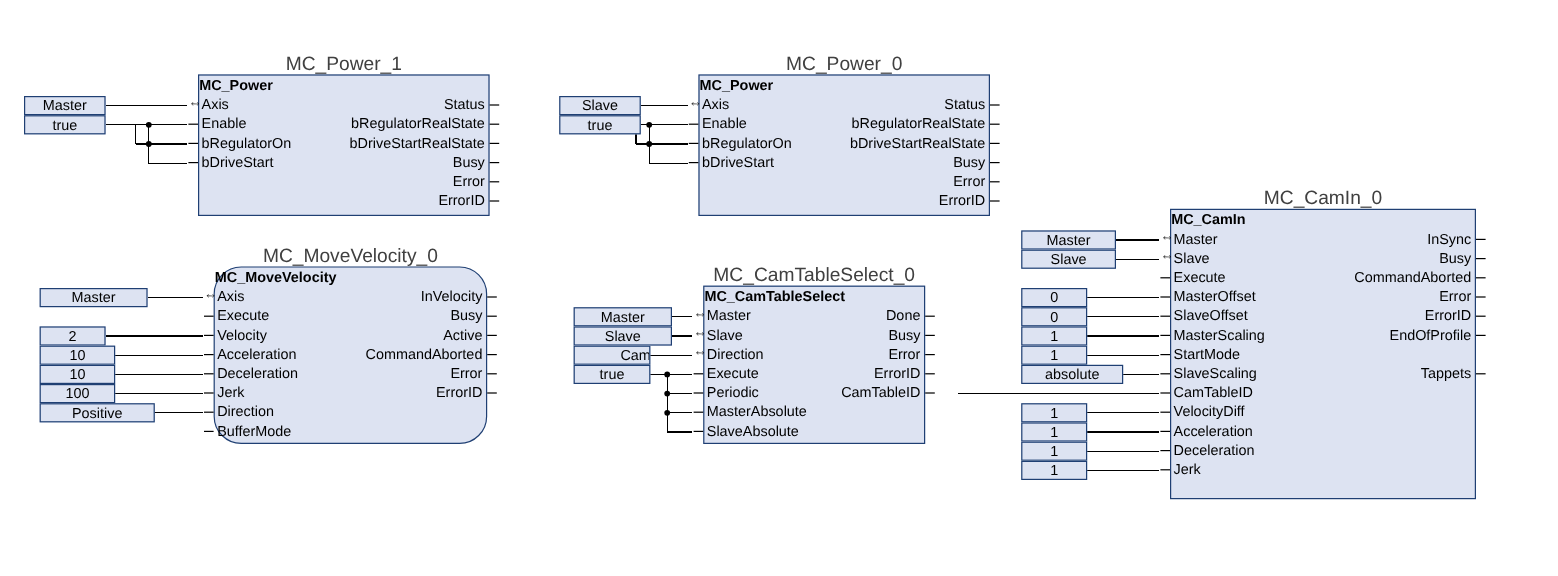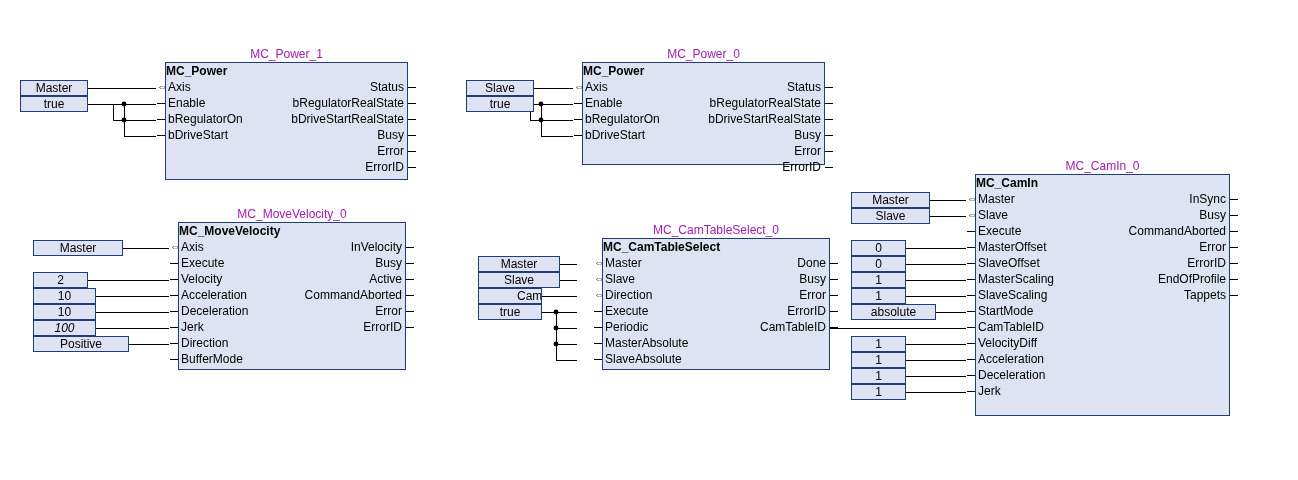--- a/index.html
+++ b/index.html
@@ -23,22 +23,22 @@
     background:#dde3f2;
     border:1px solid #1f3f73;
     font-size:12px;
     color:#000;
   }
   .fb-instance{
     position:absolute;
     left:0;right:0;
     top:-17px;
     text-align:center;
-    font-size:12px;
-    color:#a21caf;
+    font-size:16px;
+    color:#404040;
     white-space:nowrap;
     line-height:16px;
   }
   .fb-title{
     height:16px;
     line-height:16px;
     text-align:left;
     font-weight:bold;
     font-size:12px;
     letter-spacing:0px;
@@ -171,21 +171,21 @@
         <div class="pinrow">
           <span class="pin-out">Error</span>
           <span class="stub stub-r"></span>
         </div>
         <div class="pinrow">
           <span class="pin-out">ErrorID</span>
           <span class="stub stub-r"></span>
         </div>
       </div>
     </div>
-    <div class="fb" style="left: 582px; top: 62px; width: 243px; height: 103px;">
+    <div class="fb" style="left: 582px; top: 62px; width: 243px; height: 118px;">
       <div class="fb-instance">MC_Power_0</div>
       <div class="fb-title">MC_Power</div>
       <div class="fb-body">
         <div class="pinrow">
           <span class="pin-in">Axis</span>
           <span class="inout">⇔</span>
           <span class="pin-out">Status</span>
           <span class="stub stub-r"></span>
         </div>
         <div class="pinrow">
@@ -209,21 +209,21 @@
         <div class="pinrow">
           <span class="pin-out">Error</span>
           <span class="stub stub-r"></span>
         </div>
         <div class="pinrow">
           <span class="pin-out">ErrorID</span>
           <span class="stub stub-r"></span>
         </div>
       </div>
     </div>
-    <div class="fb" style="left: 178px; top: 222px; width: 228px; height: 148px;">
+    <div class="fb" style="left: 178px; top: 222px; width: 228px; height: 148px; border-radius: 23px;">
       <div class="fb-instance">MC_MoveVelocity_0</div>
       <div class="fb-title">MC_MoveVelocity</div>
       <div class="fb-body">
         <div class="pinrow">
           <span class="pin-in">Axis</span>
           <span class="inout">⇔</span>
           <span class="pin-out">InVelocity</span>
           <span class="stub stub-r"></span>
         </div>
         <div class="pinrow">
@@ -259,21 +259,21 @@
         <div class="pinrow">
           <span class="pin-in">Direction</span>
           <span class="stub stub-l"></span>
         </div>
         <div class="pinrow">
           <span class="pin-in">BufferMode</span>
           <span class="stub stub-l"></span>
         </div>
       </div>
     </div>
-    <div class="fb" style="left: 586px; top: 238px; width: 228px; height: 132px; margin-left: 16px;">
+    <div class="fb" style="left: 586px; top: 238px; width: 185px; height: 132px;">
       <div class="fb-instance">MC_CamTableSelect_0</div>
       <div class="fb-title">MC_CamTableSelect</div>
       <div class="fb-body">
         <div class="pinrow">
           <span class="pin-in">Master</span>
           <span class="inout">⇔</span>
           <span class="pin-out">Done</span>
           <span class="stub stub-r"></span>
         </div>
         <div class="pinrow">
@@ -344,28 +344,28 @@
           <span class="pin-out">ErrorID</span>
           <span class="stub stub-r"></span>
         </div>
         <div class="pinrow">
           <span class="pin-in">MasterScaling</span>
           <span class="stub stub-l"></span>
           <span class="pin-out">EndOfProfile</span>
           <span class="stub stub-r"></span>
         </div>
         <div class="pinrow">
+          <span class="pin-in">StartMode</span>
+          <span class="stub stub-l"></span>
+        </div>
+        <div class="pinrow">
           <span class="pin-in">SlaveScaling</span>
           <span class="stub stub-l"></span>
           <span class="pin-out">Tappets</span>
           <span class="stub stub-r"></span>
-        </div>
-        <div class="pinrow">
-          <span class="pin-in">StartMode</span>
-          <span class="stub stub-l"></span>
         </div>
         <div class="pinrow">
           <span class="pin-in">CamTableID</span>
           <span class="stub stub-l"></span>
         </div>
         <div class="pinrow">
           <span class="pin-in">VelocityDiff</span>
           <span class="stub stub-l"></span>
         </div>
         <div class="pinrow">
@@ -381,21 +381,21 @@
           <span class="stub stub-l"></span>
         </div>
       </div>
     </div>
     <div class="vbox" style="left: 20px; top: 80px; width: 68px;">Master</div>
     <div class="vbox" style="left: 20px; top: 96px; width: 68px;">true</div>
     <div class="vbox" style="left: 33px; top: 240px; width: 90px;">Master</div>
     <div class="vbox" style="left: 33px; top: 272px; width: 55px;">2</div>
     <div class="vbox" style="left: 33px; top: 288px; width: 63px;">10</div>
     <div class="vbox" style="left: 33px; top: 304px; width: 63px;">10</div>
-    <div class="vbox" style="left: 33px; top: 320px; width: 63px; font-style: italic;">100</div>
+    <div class="vbox" style="left: 33px; top: 320px; width: 63px;">100</div>
     <div class="vbox" style="left: 33px; top: 336px; width: 96px;">Positive</div>
     <div class="vbox" style="left: 466px; top: 80px; width: 68px;">Slave</div>
     <div class="vbox" style="left: 466px; top: 96px; width: 68px;">true</div>
     <div class="vbox" style="left: 478px; top: 256px; width: 82px;">Master</div>
     <div class="vbox" style="left: 478px; top: 272px; width: 82px;">Slave</div>
     <div class="vbox" style="left: 478px; top: 288px; width: 64px; padding-left: 38px;">Cam</div>
     <div class="vbox" style="left: 478px; top: 304px; width: 64px;">true</div>
     <div class="vbox" style="left: 851px; top: 192px; width: 79px;">Master</div>
     <div class="vbox" style="left: 851px; top: 208px; width: 79px;">Slave</div>
     <div class="vbox" style="left: 851px; top: 240px; width: 55px;">0</div>

